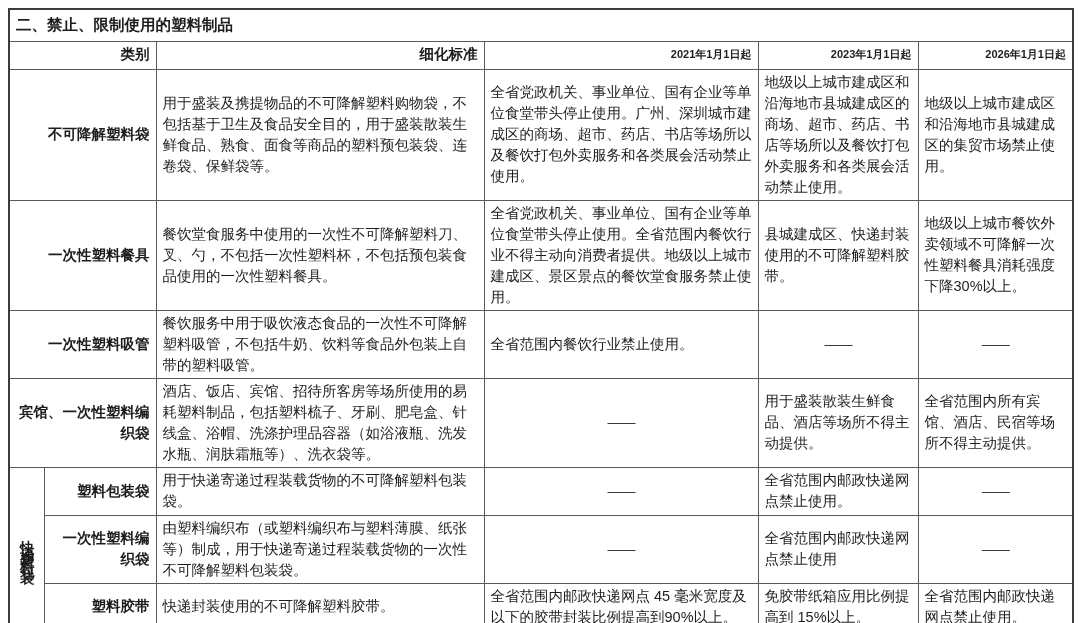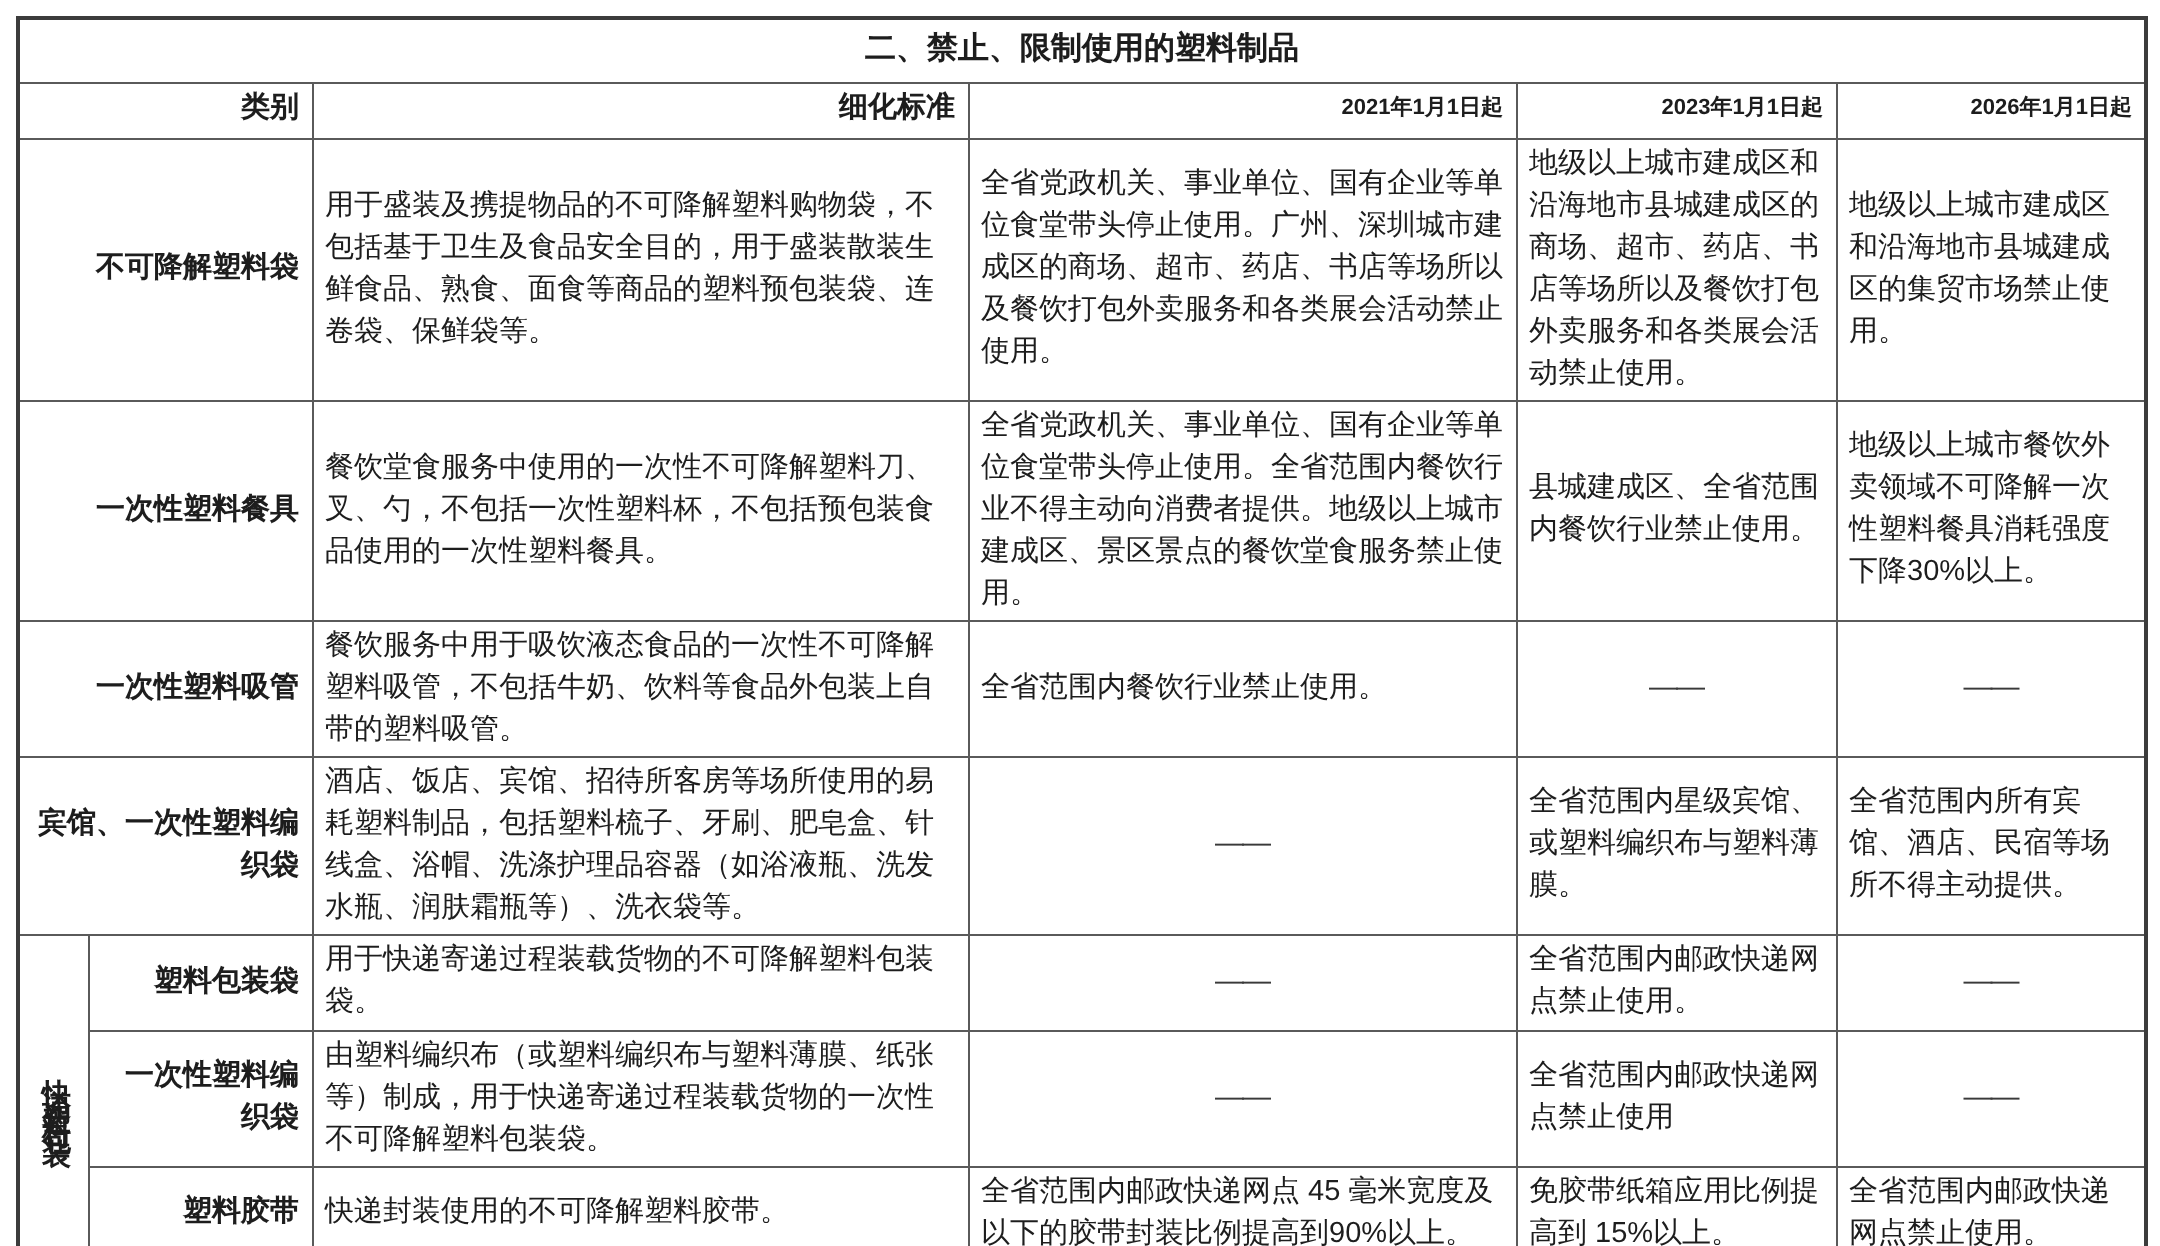--- a/index.html
+++ b/index.html
@@ -26,21 +26,20 @@
     border: 1px solid #5a5a5a;
     box-sizing: border-box;
     padding: 2px 6px;
     font-size: 14.5px;
     line-height: 1.45;
     vertical-align: middle;
     overflow: hidden;
   }
   td.title {
     font-weight: bold;
-    text-align: center;
     font-size: 15.5px;
     padding: 4px 6px;
   }
   td.th {
     font-weight: bold;
     text-align: right;
   }
   td.th.date {
     font-family: Liberation Sans, sans-serif;
     font-size: 11px;
@@ -108,37 +107,37 @@
       <td class="txt">用于盛装及携提物品的不可降解塑料购物袋，不包括基于卫生及食品安全目的，用于盛装散装生鲜食品、熟食、面食等商品的塑料预包装袋、连卷袋、保鲜袋等。</td>
       <td class="txt">全省党政机关、事业单位、国有企业等单位食堂带头停止使用。广州、深圳城市建成区的商场、超市、药店、书店等场所以及餐饮打包外卖服务和各类展会活动禁止使用。</td>
       <td class="txt">地级以上城市建成区和沿海地市县城建成区的商场、超市、药店、书店等场所以及餐饮打包外卖服务和各类展会活动禁止使用。</td>
       <td class="txt">地级以上城市建成区和沿海地市县城建成区的集贸市场禁止使用。</td>
     </tr>
 
     <tr class="r2">
       <td colspan="2" class="cat">一次性塑料餐具</td>
       <td class="txt">餐饮堂食服务中使用的一次性不可降解塑料刀、叉、勺，不包括一次性塑料杯，不包括预包装食品使用的一次性塑料餐具。</td>
       <td class="txt">全省党政机关、事业单位、国有企业等单位食堂带头停止使用。全省范围内餐饮行业不得主动向消费者提供。地级以上城市建成区、景区景点的餐饮堂食服务禁止使用。</td>
-      <td class="txt">县城建成区、全省范围内餐饮行业禁止使用。</td>
+      <td class="txt">县城建成区、快递封装使用的不可降解塑料胶带。</td>
       <td class="txt">地级以上城市餐饮外卖领域不可降解一次性塑料餐具消耗强度下降30%以上。</td>
     </tr>
 
     <tr class="r3">
       <td colspan="2" class="cat">一次性塑料吸管</td>
       <td class="txt">餐饮服务中用于吸饮液态食品的一次性不可降解塑料吸管，不包括牛奶、饮料等食品外包装上自带的塑料吸管。</td>
       <td class="txt">全省范围内餐饮行业禁止使用。</td>
       <td class="dash">——</td>
       <td class="dash">——</td>
     </tr>
 
     <tr class="r4">
       <td colspan="2" class="cat">宾馆、一次性塑料编织袋</td>
       <td class="txt">酒店、饭店、宾馆、招待所客房等场所使用的易耗塑料制品，包括塑料梳子、牙刷、肥皂盒、针线盒、浴帽、洗涤护理品容器（如浴液瓶、洗发水瓶、润肤霜瓶等）、洗衣袋等。</td>
       <td class="dash">——</td>
-      <td class="txt">全省范围内星级宾馆、或塑料编织布与塑料薄膜。</td>
+      <td class="txt">用于盛装散装生鲜食品、酒店等场所不得主动提供。</td>
       <td class="txt">全省范围内所有宾馆、酒店、民宿等场所不得主动提供。</td>
     </tr>
 
     <tr class="r5">
       <td rowspan="3" class="vlabel">
         <span>快递塑料包装</span>
       </td>
       <td class="cat">塑料包装袋</td>
       <td class="txt">用于快递寄递过程装载货物的不可降解塑料包装袋。</td>
       <td class="dash">——</td>

